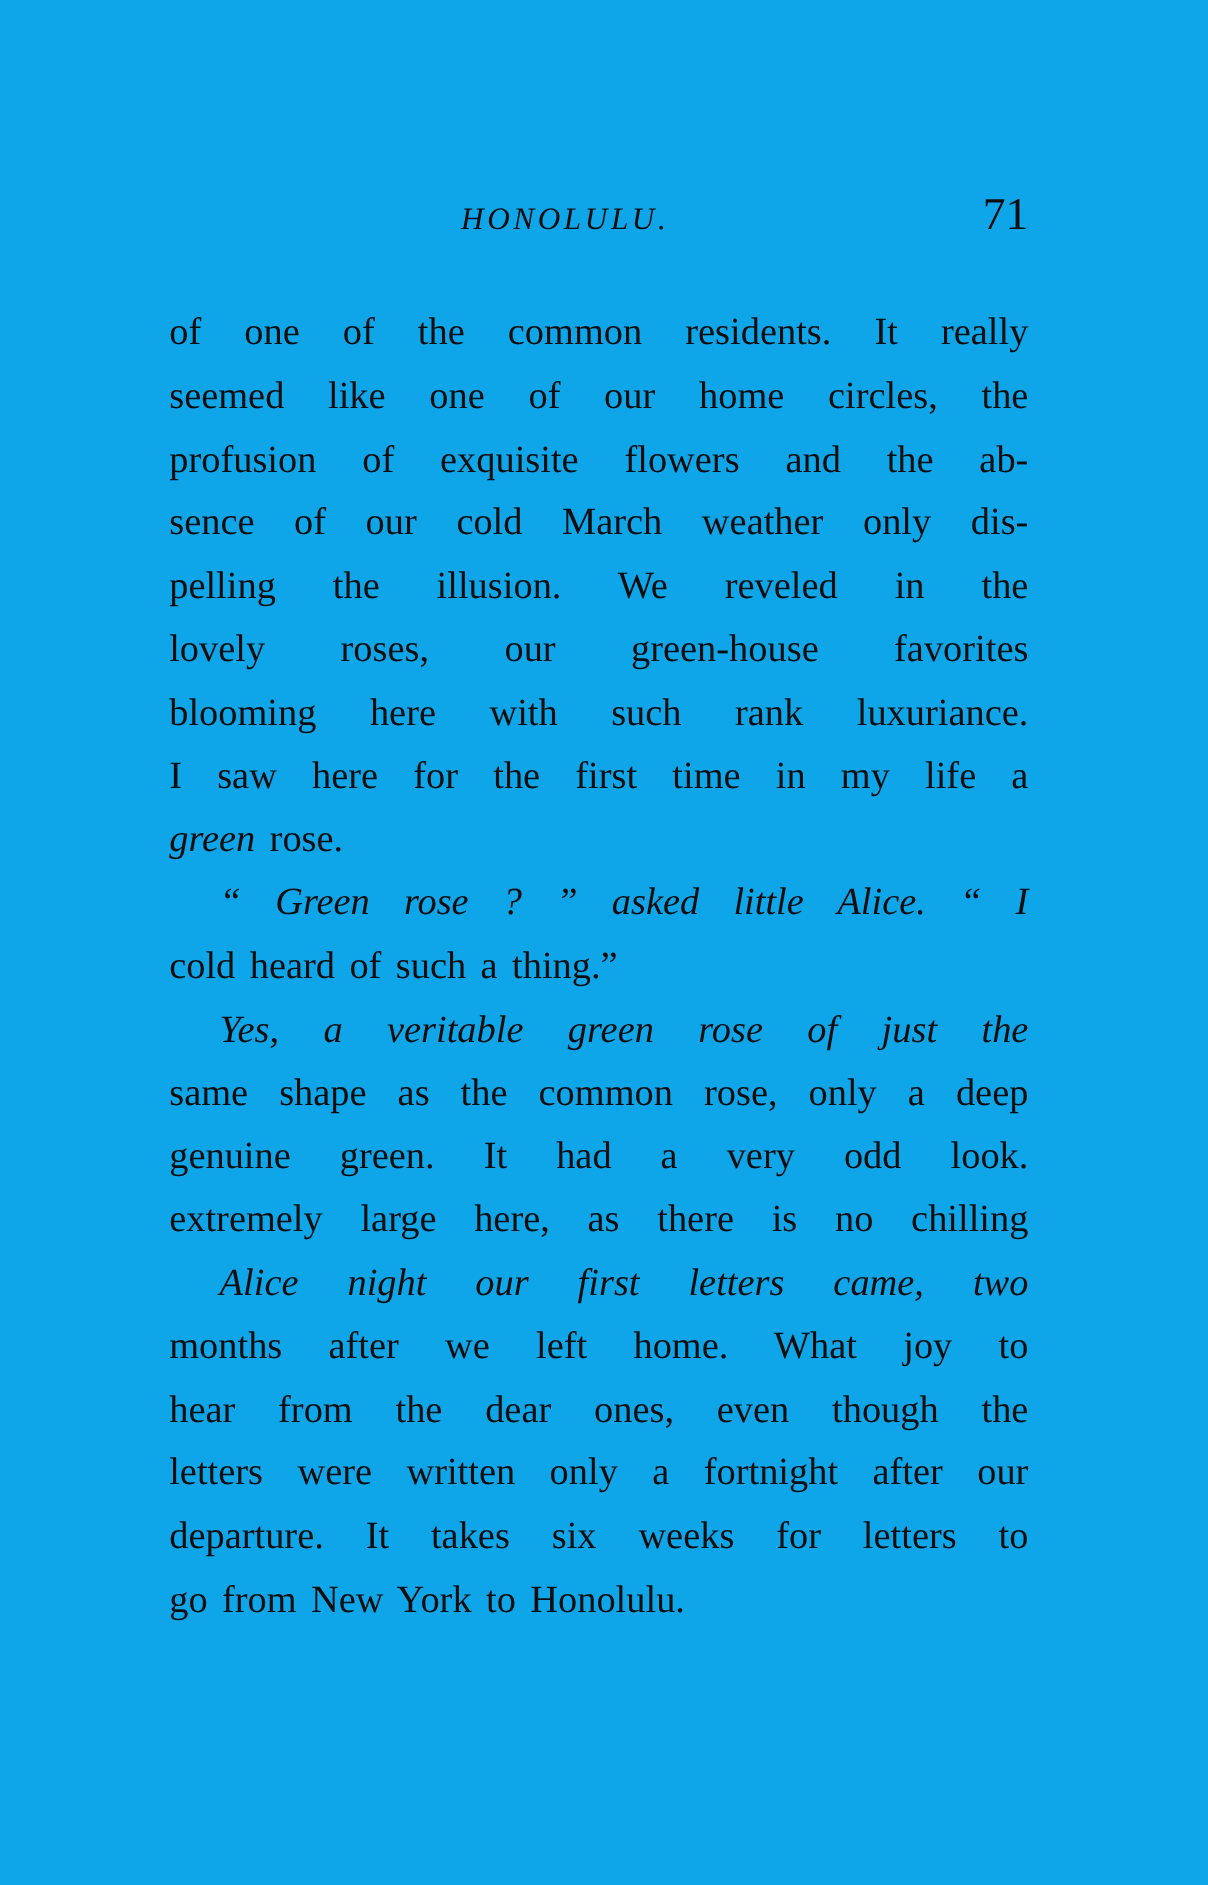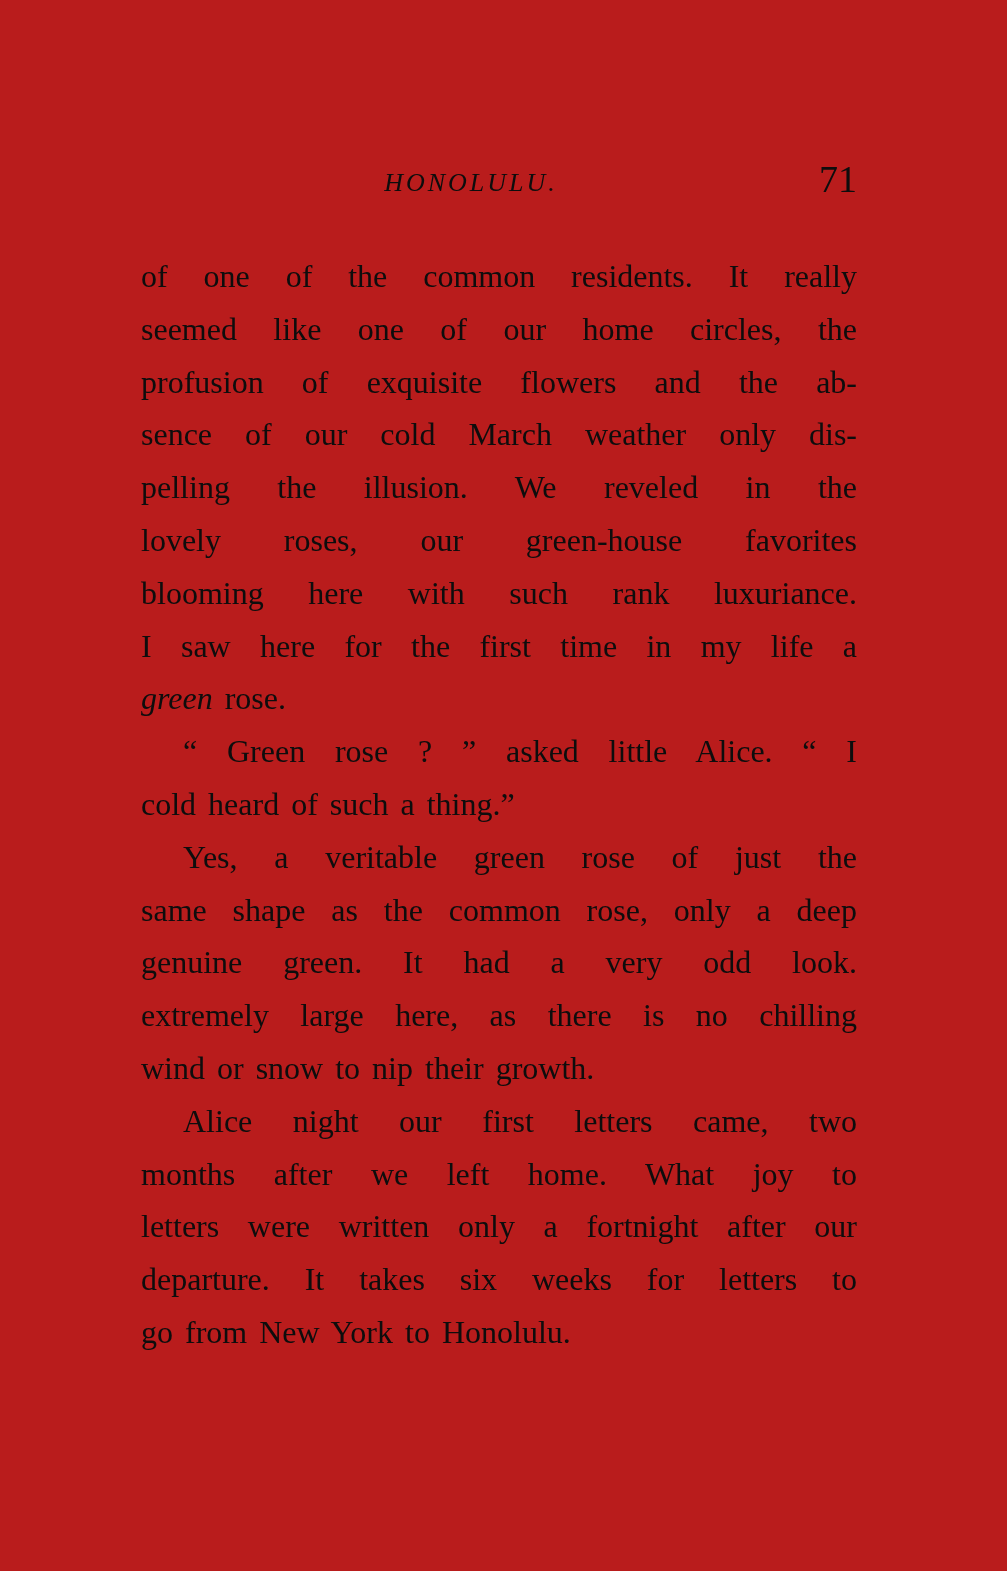--- a/index.html
+++ b/index.html
@@ -4,21 +4,21 @@
 <style>
   html, body {
     margin: 0;
     padding: 0;
     background: #ffffff;
   }
   .page {
     position: relative;
     width: 1007px;
     height: 1571px;
-    background: #b91c1c;
+    background: #0ea5e9;
     overflow: hidden;
     font-family: "Liberation Serif", serif;
     color: #0d0d0d;
   }
   .running-header {
     position: absolute;
     left: 141px;
     top: 163px;
     width: 716px;
     height: 44px;
@@ -52,20 +52,21 @@
   .line {
     text-align: justify;
     text-align-last: justify;
   }
   .line.flush {
     text-align-last: left;
     word-spacing: 4px;
   }
   .line.indent {
     text-indent: 42px;
+    font-style: italic;
   }
   .line em {
     font-style: italic;
   }
 </style>
 </head>
 <body>
 
 <div class="page">
   <div class="running-header">
@@ -81,20 +82,20 @@
       <div class="line"><span>lovely roses, our green-house favorites</span></div>
       <div class="line"><span>blooming here with such rank luxuriance.</span></div>
       <div class="line"><span>I saw here for the first time in my life a</span></div>
       <div class="line flush"><em>green</em><span> rose.</span></div>
       <div class="line indent"><span>“ Green rose ? ” asked little Alice. “ I</span></div>
       <div class="line flush"><span>cold heard of such a thing.”</span></div>
       <div class="line indent"><span>Yes, a veritable green rose of just the</span></div>
       <div class="line"><span>same shape as the common rose, only a deep</span></div>
       <div class="line"><span>genuine green. It had a very odd look.</span></div>
       <div class="line"><span>extremely large here, as there is no chilling</span></div>
-      <div class="line flush"><span>wind or snow to nip their growth.</span></div>
       <div class="line indent"><span>Alice night our first letters came, two</span></div>
       <div class="line"><span>months after we left home. What joy to</span></div>
+      <div class="line"><span>hear from the dear ones, even though the</span></div>
       <div class="line"><span>letters were written only a fortnight after our</span></div>
       <div class="line"><span>departure. It takes six weeks for letters to</span></div>
       <div class="line flush"><span>go from New York to Honolulu.</span></div>
     </div>
 </div>
 
 </body></html>

